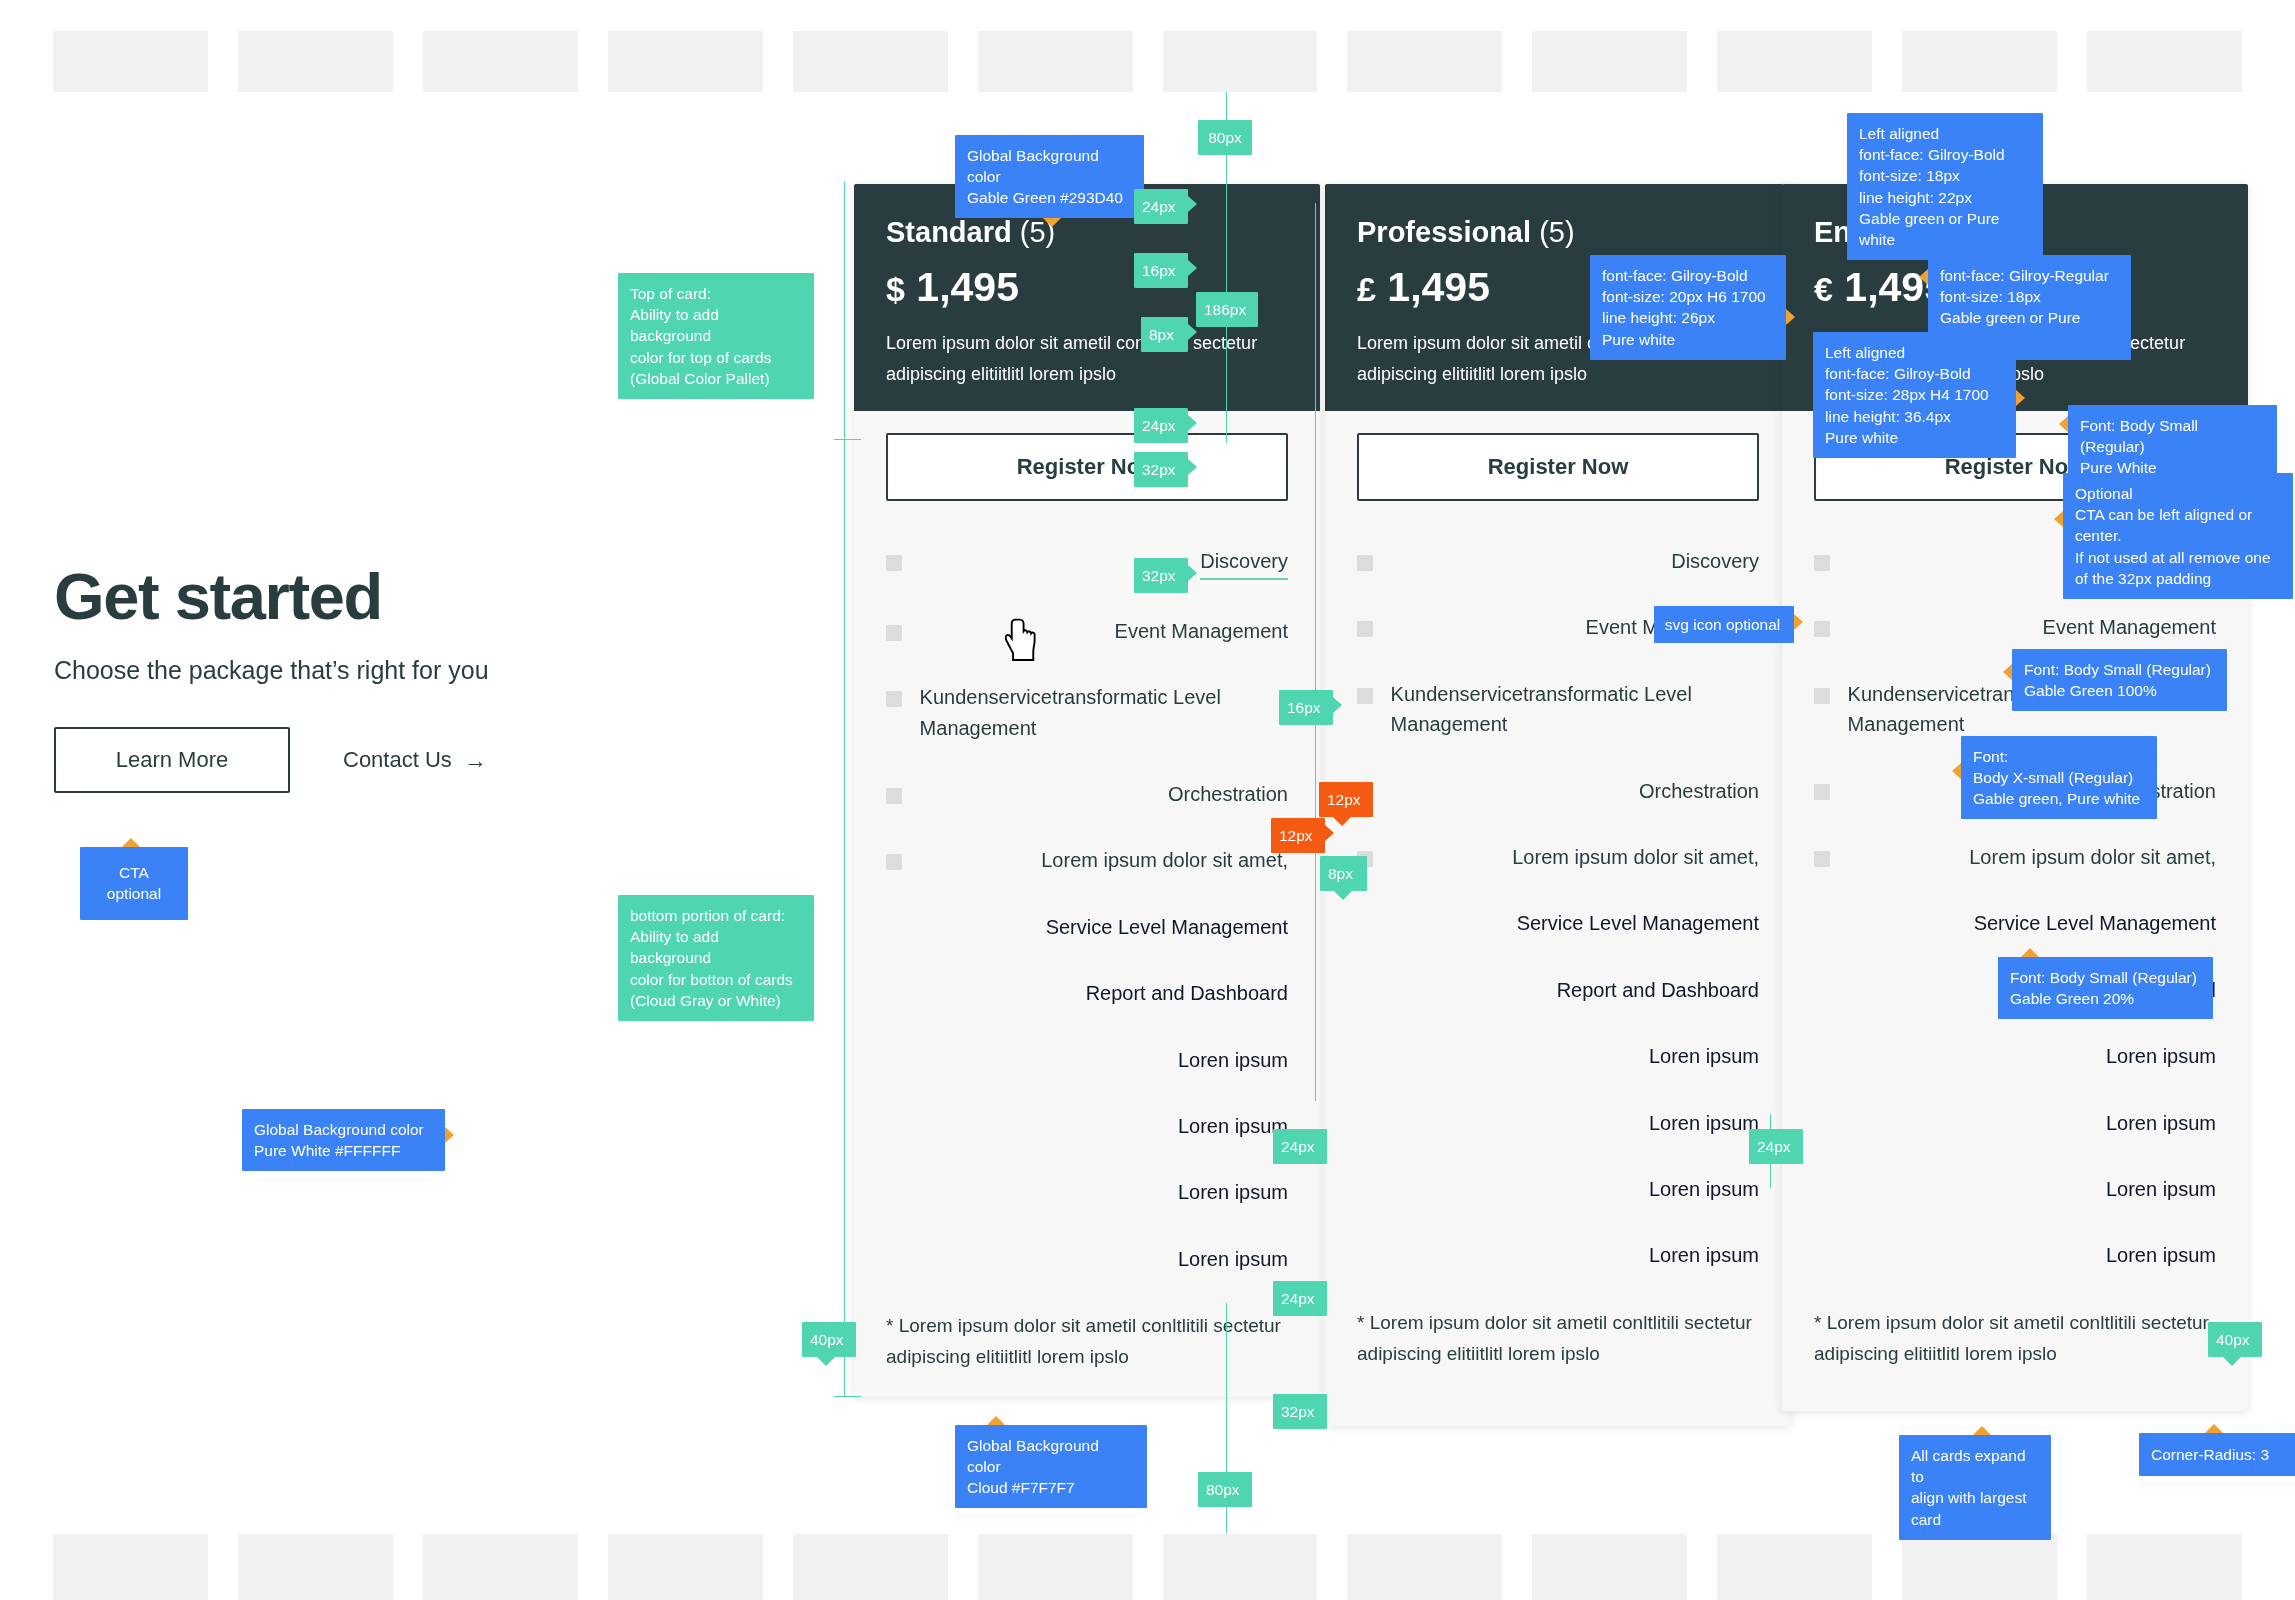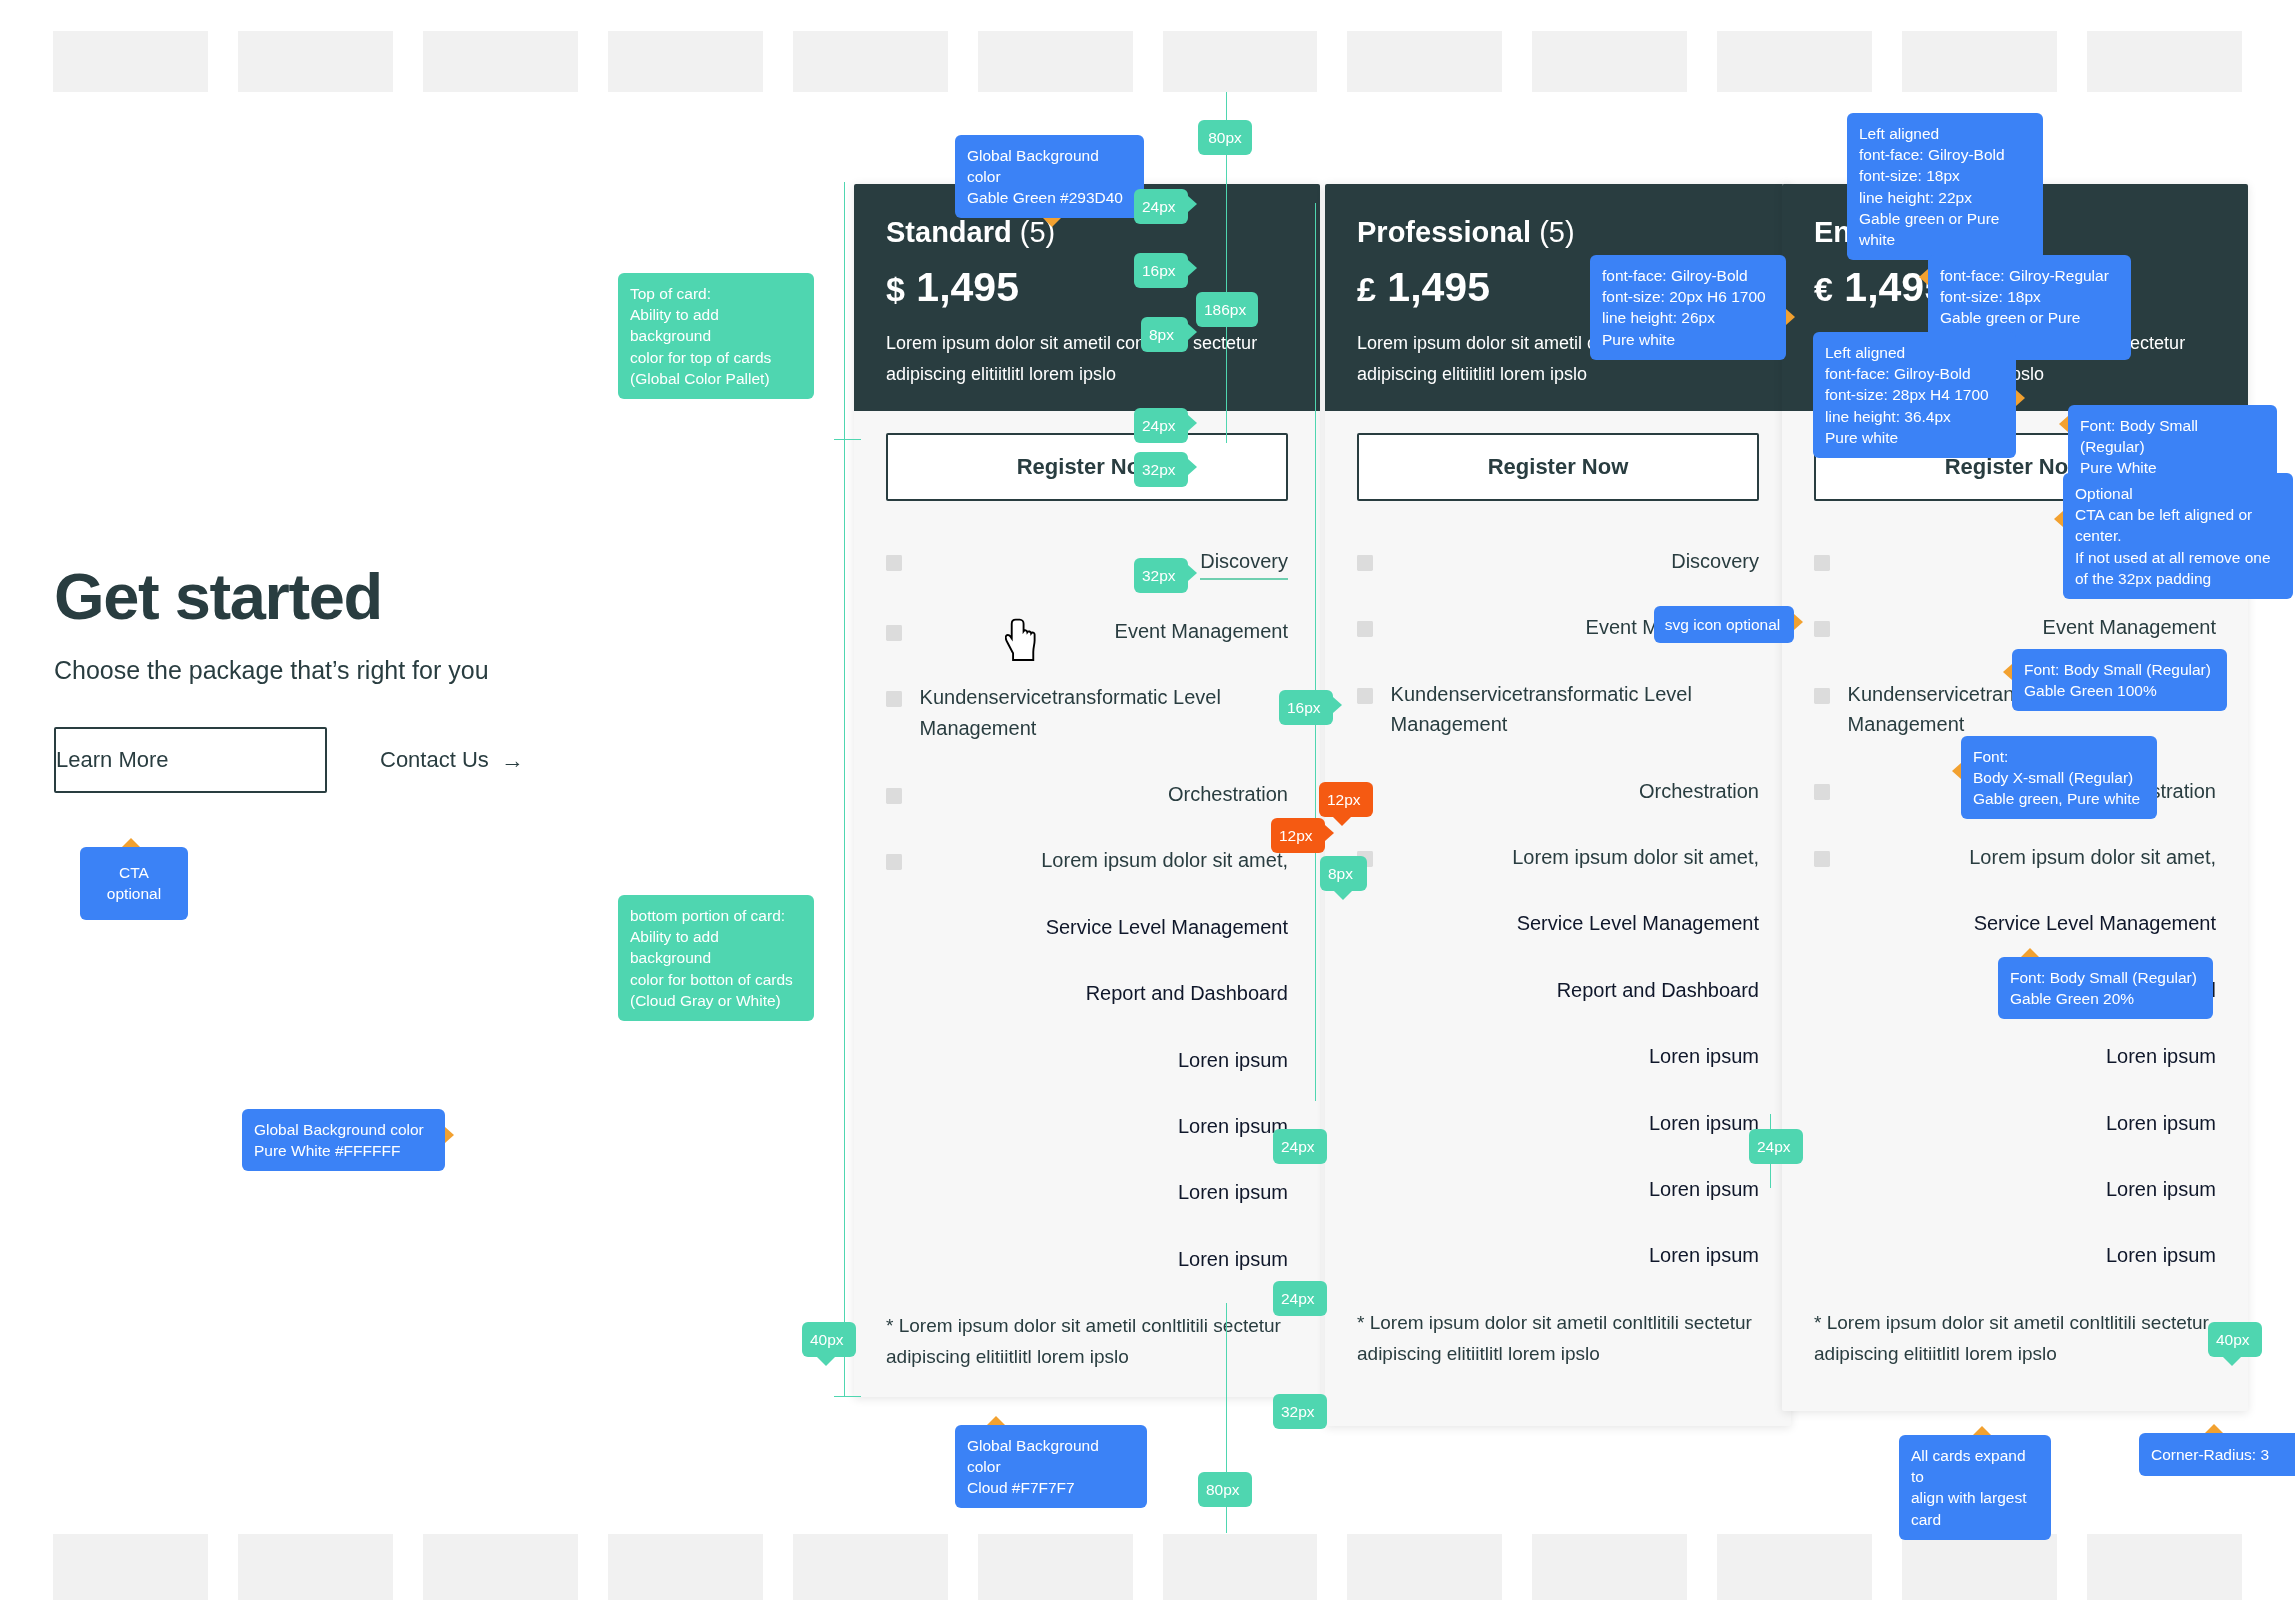--- a/index.html
+++ b/index.html
@@ -20,21 +20,21 @@
   
   .left-block { position: absolute; left: 54px; top: 564px; width: 513px; }
   .hero-title {
     font-size: 65px; font-weight: bold; color: #293d40;
     letter-spacing: -1.4px; line-height: 1.0;
   }
   .hero-sub { margin-top: 27px; font-size: 25px; color: #293d40; font-weight: 400; }
   .cta-row { margin-top: 42px; display: flex; align-items: center; gap: 53px; }
   .btn-outline {
     border: 2px solid #293d40; background: #fff; color: #293d40;
-    font-size: 22px; padding: 18px 0; width: 273px; text-align: left;
+    font-size: 22px; padding: 18px 0; width: 236px; text-align: center;
     font-weight: 400; border-radius: 2px;
   }
   .link-arrow { font-size: 22px; color: #293d40; display: flex; align-items: center; gap: 12px; }
   .link-arrow .arrow-glyph { font-size: 23px; line-height: 1; }
 
   
   .card {
     position: absolute; border-radius: 2px; overflow: hidden;
     box-shadow: 0 1.4px 9.5px rgba(0,0,0,0.10);
     background: #f7f7f7;
@@ -64,21 +64,21 @@
   .feat.muted .box { background: transparent; }
   .feat.hovered .label { border-bottom: 2px solid #6fcfb0; padding-bottom: 1.4px; }
 
   .footnote { font-size: 19px; color: #293d40; line-height: 1.65; padding: 0 32px 27px 32px; font-weight: 400; }
 
   
   .cursor { position: absolute; left: 1005px; top: 618px; width: 35px; height: 45px; }
 
   
   .note {
-    position: absolute; border-radius: 6px; color: #ffffff;
+    position: absolute; border-radius: 1px; color: #ffffff;
     font-size: 15.5px; line-height: 1.38; padding: 9.5px 12px; font-weight: 400;
   }
   .note.orange { background: #3b82f6; }
   .note.teal   { background: #4fd6b0; }
   .note.red    { background: #f55a12; }
   .note .tip { position: absolute; width: 0; height: 0; }
   
   .tip-down  { bottom: -8.8px; left: 19px; border-left: 9.5px solid transparent; border-right: 9.5px solid transparent; }
   .tip-up    { top: -8.8px; left: 19px; border-left: 9.5px solid transparent; border-right: 9.5px solid transparent; }
   .tip-left  { left: -8.8px; top: 12px; border-top: 8.8px solid transparent; border-bottom: 8.8px solid transparent; }

